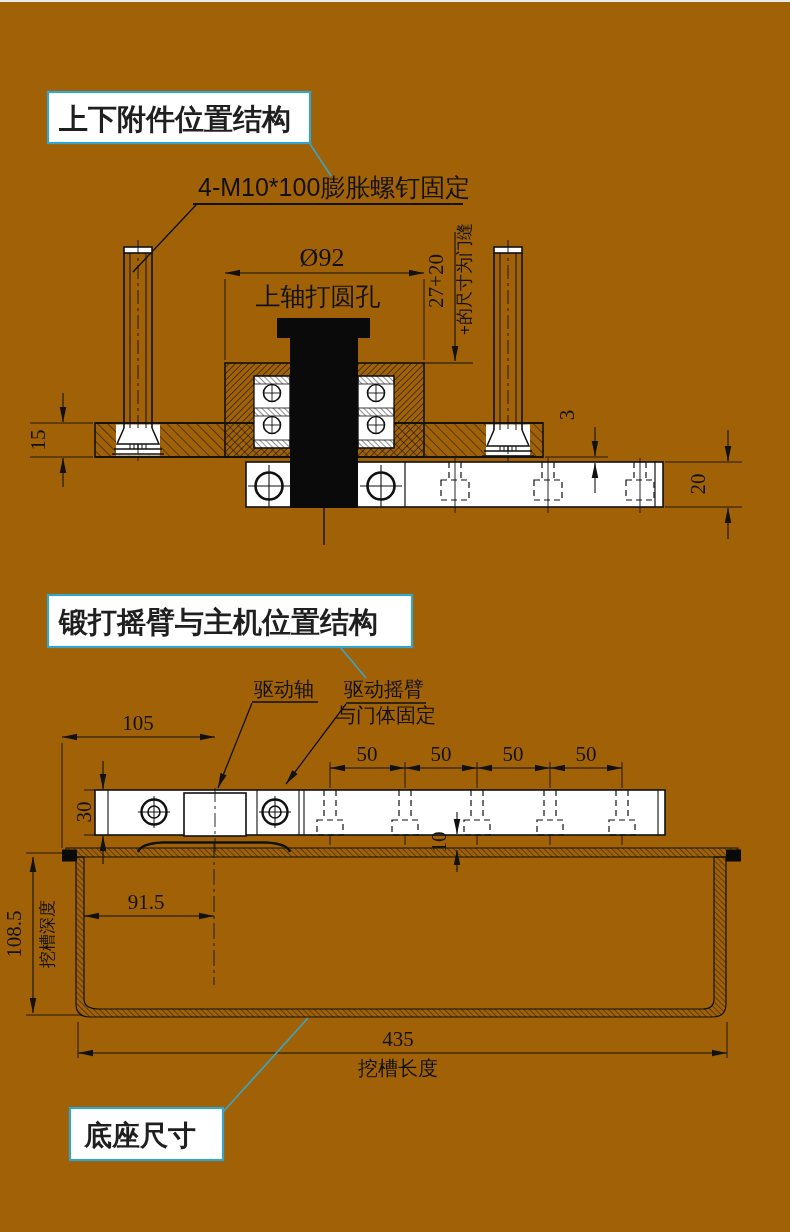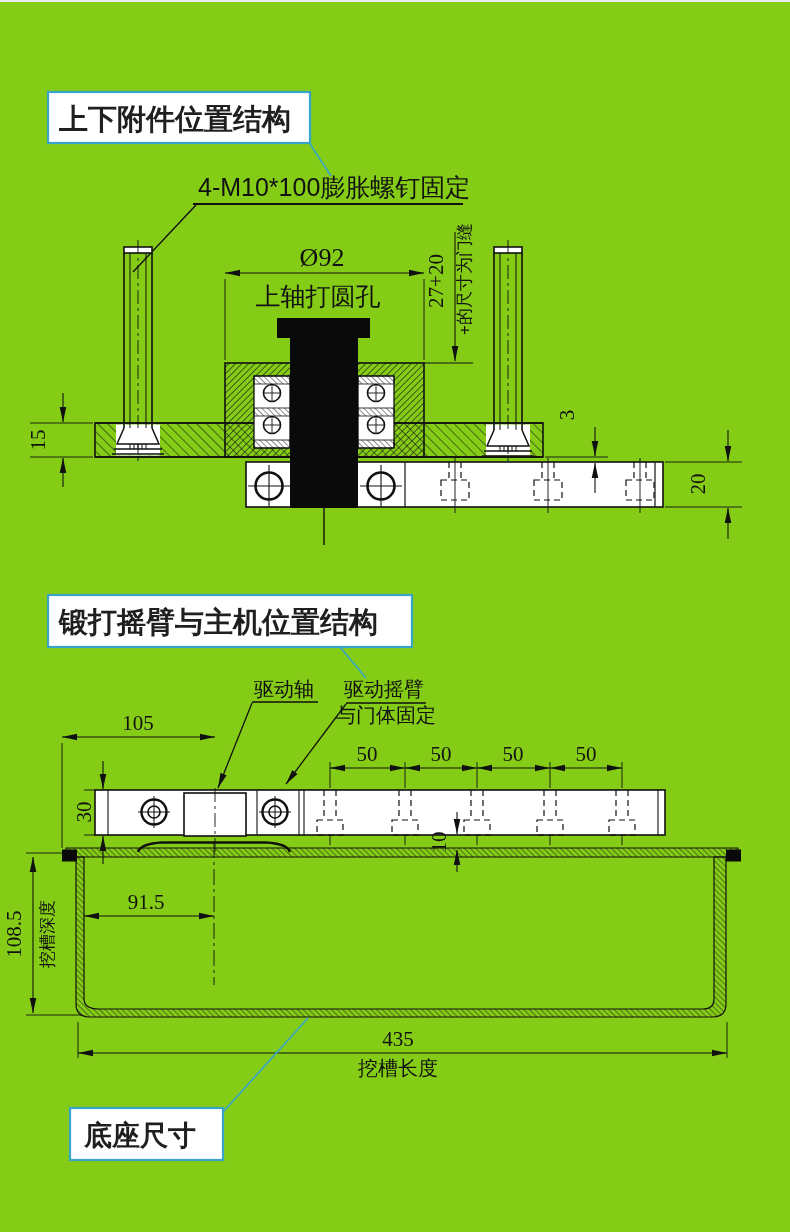--- a/index.html
+++ b/index.html
@@ -1,16 +1,16 @@
 <!DOCTYPE html>
 <html><head>
 <meta charset="utf-8">
 <style>
   html,body{margin:0;padding:0;background:#ffffff;}
-  .canvas{position:relative;width:790px;height:1232px;background:#84cc16;overflow:hidden;
+  .canvas{position:relative;width:790px;height:1232px;background:#a16207;overflow:hidden;
           font-family:"Liberation Sans", sans-serif;}
   .topline{position:absolute;left:0;top:0;width:790px;height:2px;background:#e9ecee;}
   svg{position:absolute;left:0;top:0;}
   svg text{fill:#111;}
   .dimnum{font-family:"Liberation Serif", serif;font-size:21px;}
   .dimnum-big{font-family:"Liberation Serif", serif;font-size:26px;}
   .cadcjk{font-family:"Liberation Sans", sans-serif;font-size:25px;font-weight:500;}
   .cadcjk-sm{font-family:"Liberation Sans", sans-serif;font-size:20px;font-weight:500;}
   .cadcjk-vert{font-family:"Liberation Sans", sans-serif;font-size:17px;font-weight:500;}
   .titletxt{font-family:"Liberation Sans", sans-serif;font-size:29px;font-weight:700;fill:#1f1f1f;}

